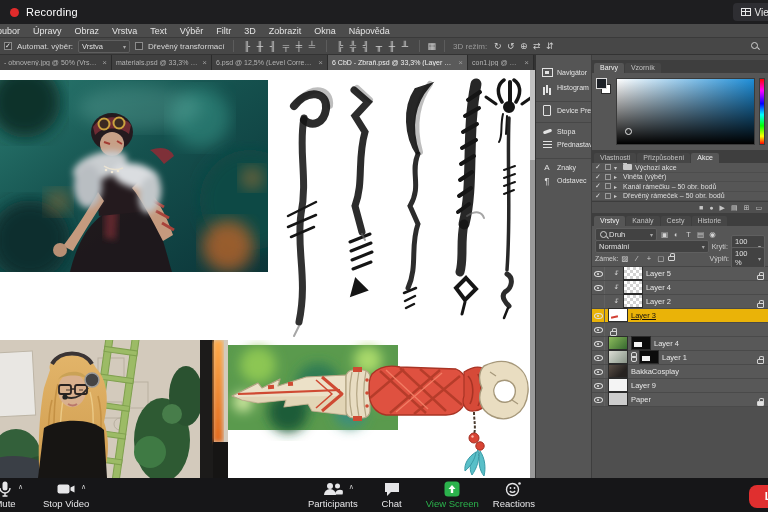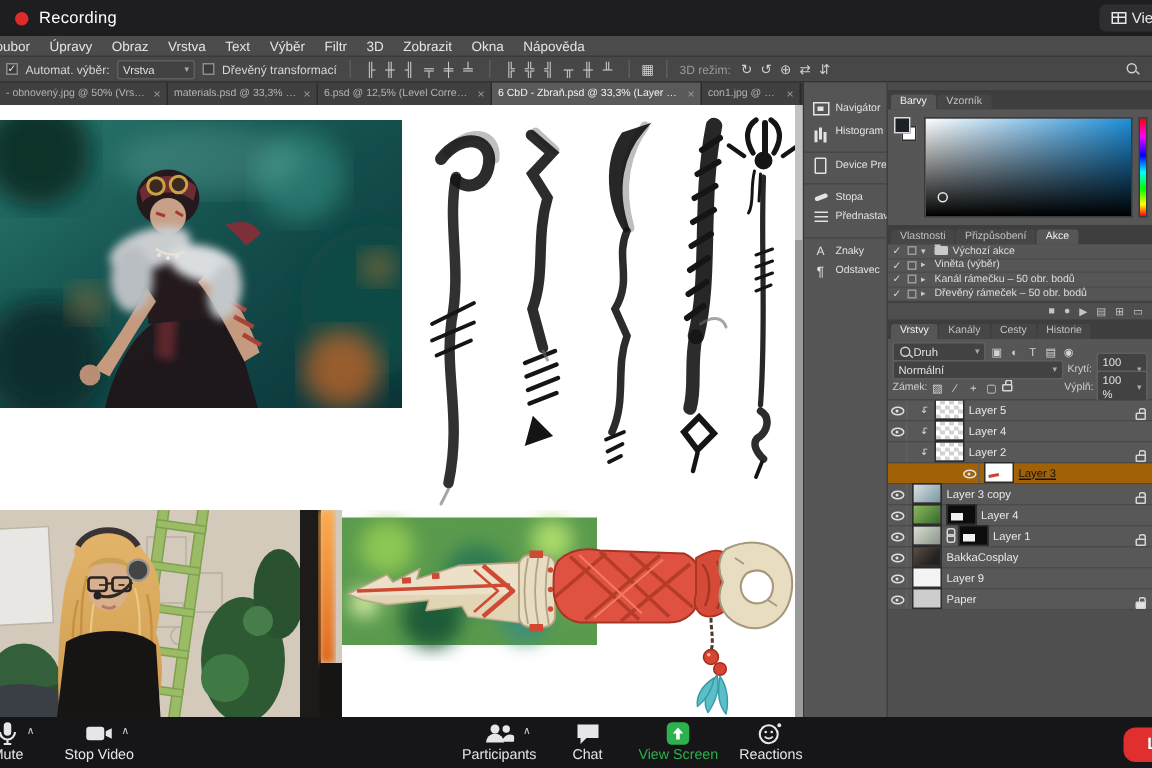--- a/index.html
+++ b/index.html
@@ -101,21 +101,21 @@
   .lrow1{display:flex;align-items:center;gap:3px;height:12px;}
   .lrow2{display:flex;align-items:center;gap:3px;height:12px;}
   .lrow3{display:flex;align-items:center;gap:2px;height:12px;font-size:7px;color:#cfcfcf;}
   .ltext{font-size:7px;color:#cfcfcf;white-space:nowrap;}
   .ficon{font-size:7.5px;color:#d2d2d2;width:9px;text-align:center;}
   .lockic{position:relative;width:7px;height:5px;border:1px solid #d5d5d5;border-radius:1px;margin-top:3px;flex:none;}
   .lockic::before{content:'';position:absolute;left:1px;top:-4px;width:3px;height:3px;border:1px solid #d5d5d5;border-bottom:none;border-radius:2px 2px 0 0;}
   .lockic.solid{background:#e3e3e3;}
   .lrows{flex:1;background:#4f4f4f;overflow:hidden;}
   .lrow{display:flex;align-items:flex-end;height:14px;background:#585858;border-bottom:1px solid #4a4a4a;}
-  .lrow.selected{background:#a16207;padding-left:48px;}
+  .lrow.selected{background:#eab308;}
   .eyebox{width:13px;height:100%;border-right:1px solid #616161;display:flex;align-items:center;justify-content:center;flex:none;}
   .eye{position:relative;width:9px;height:6px;border:1px solid #e0e0e0;border-radius:50%;}
   .eye::after{content:'';position:absolute;left:2.5px;top:1px;width:2px;height:2px;border-radius:50%;background:#e0e0e0;}
   .rowbody{display:flex;align-items:center;gap:3px;padding-left:3px;flex:1;overflow:hidden;}
   .clip{color:#d8d8d8;font-size:7px;transform:scaleX(-1);margin-left:6px;}
   .thumb{width:20px;height:14px;border:1px solid #2c2c2c;flex:none;background:#fff;position:relative;}
   .t-checker{background:repeating-conic-gradient(#d2d2d2 0% 25%,#ffffff 0% 50%) 0 0/6px 6px;}
   .t-checker-red::after{content:'';position:absolute;left:2px;bottom:3px;width:7px;height:2px;background:#d24034;transform:rotate(-12deg);}
   .t-photo-light{background:linear-gradient(135deg,#d9e2e4,#9fb4bb 60%,#7c98a1);}
   .t-photo-light2{background:linear-gradient(135deg,#dcdcd4,#a9b2a6 60%,#8a9488);}
@@ -657,24 +657,20 @@
                 <span class="rowbody">
                   <span class="thumb t-checker-red"></span>
                   <span class="lname">Layer 3</span>
                 </span>
                 <span class="rlock"></span>
               </div>
               <div class="lrow">
                 <span class="eyebox">
                   <span class="eye"></span>
                 </span>
-                <span class="rowbody">
-                  <span class="thumb t-photo-light"></span>
-                  <span class="lname">Layer 3 copy</span>
-                </span>
                 <span class="rlock">
                   <span class="lockic"></span>
                 </span>
               </div>
               <div class="lrow">
                 <span class="eyebox">
                   <span class="eye"></span>
                 </span>
                 <span class="rowbody">
                   <span class="thumb t-photo-green"></span>

